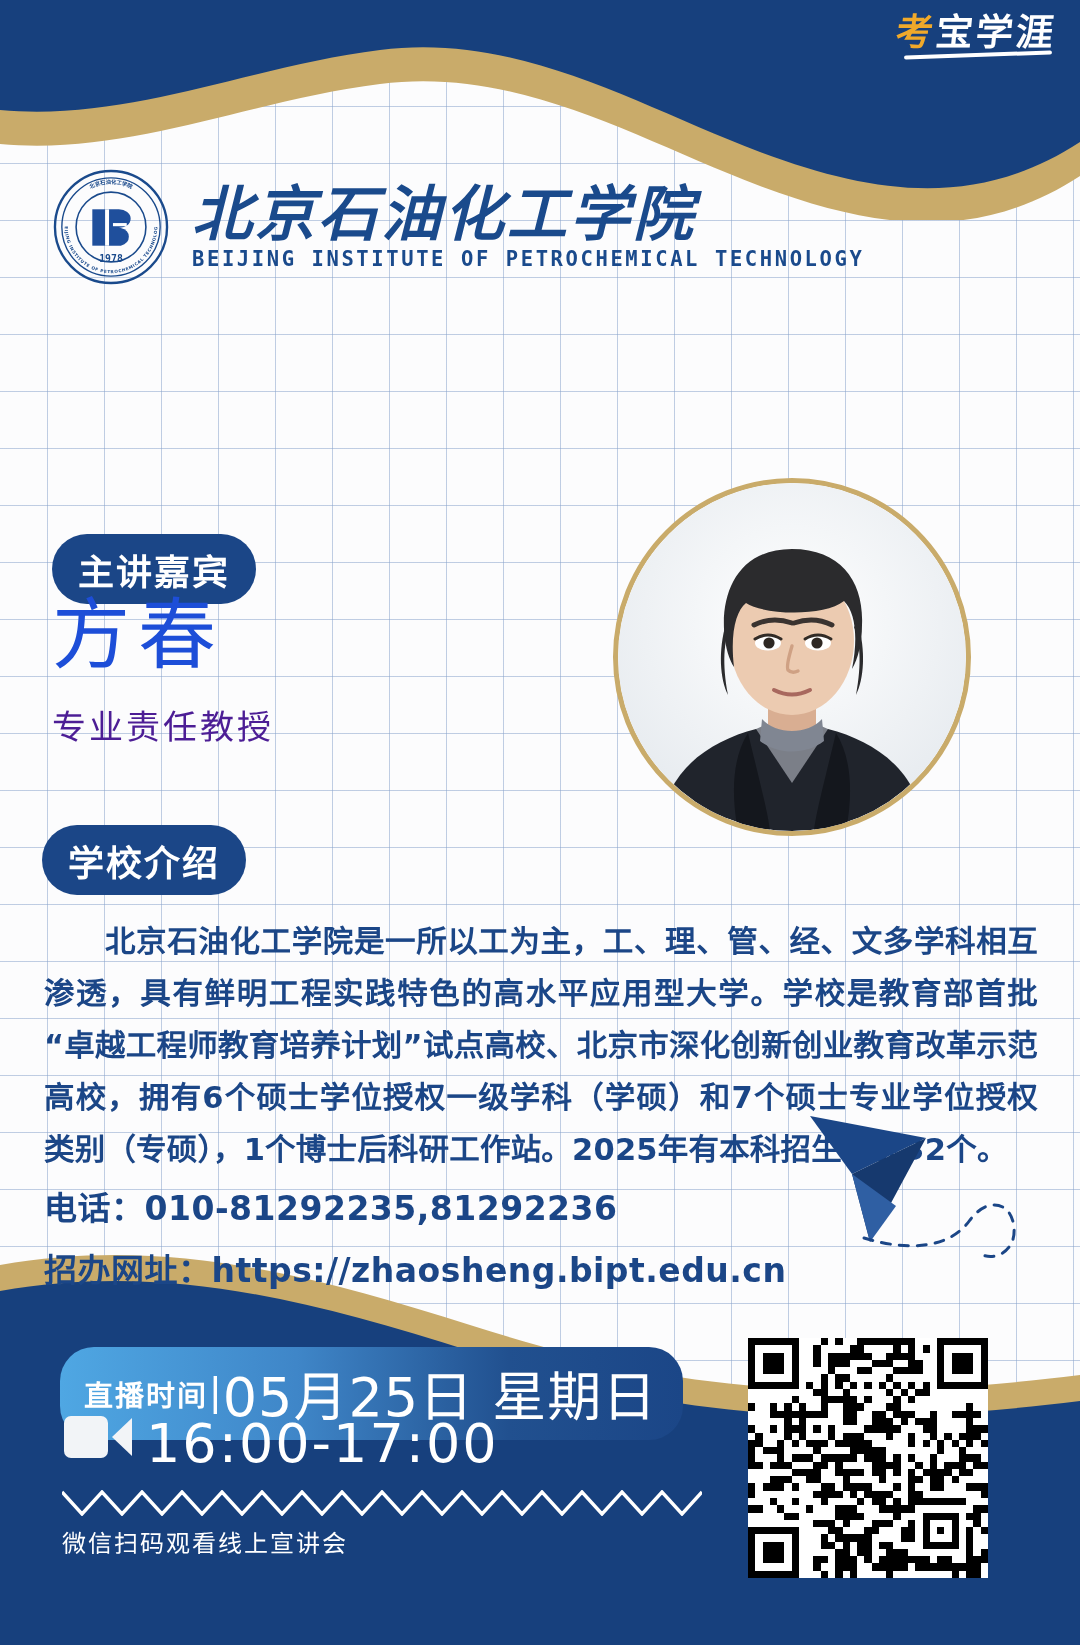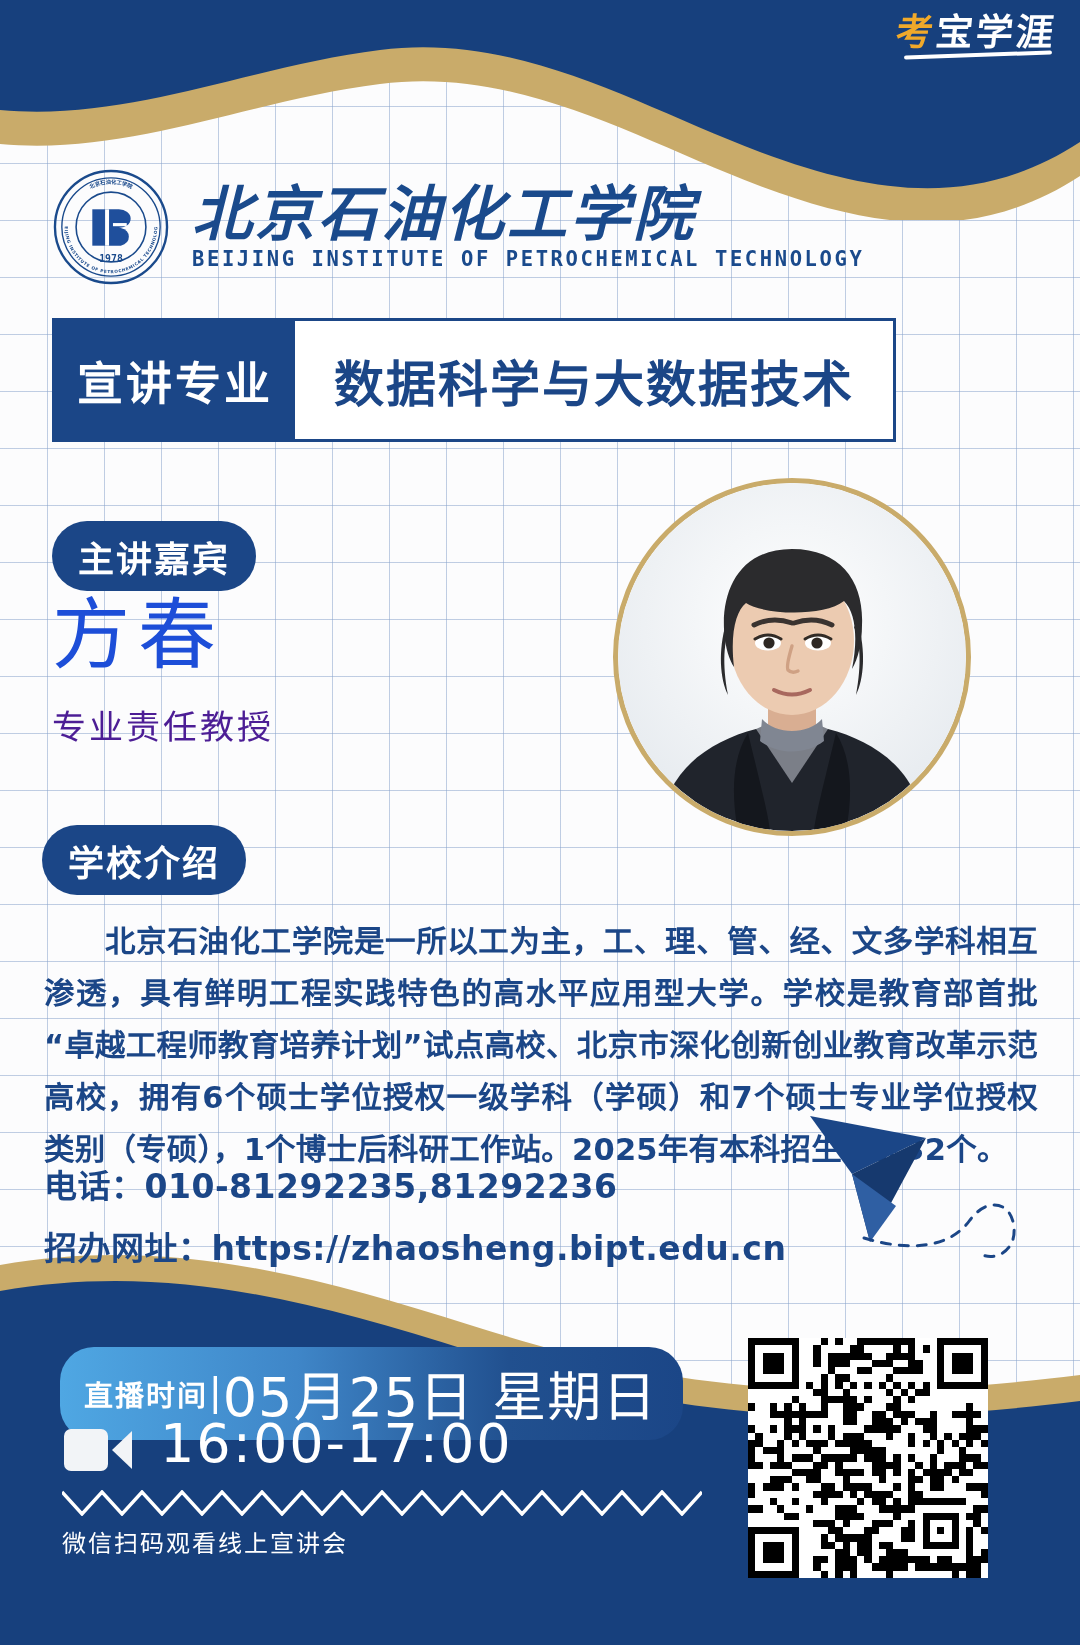--- a/index.html
+++ b/index.html
@@ -81,21 +81,21 @@
   }
 
   
   .pill{
     display:inline-flex;align-items:center;justify-content:center;
     background:#1b4687;color:#fff;border-radius:40px;
     font-size:36px;font-weight:700;letter-spacing:2px;
     padding:9px 26px;
     font-family:"DejaVu Sans","Liberation Sans",sans-serif;
   }
-  .badge-guest{position:absolute;left:52px;top:521px;z-index:5;}
+  .badge-guest{position:absolute;left:52px;top:534px;z-index:5;}
   .badge-school{position:absolute;left:42px;top:825px;z-index:5;}
 
   .speaker-name{
     position:absolute;left:52px;top:596px;z-index:5;
     font-size:78px;font-weight:400;color:#1d4ed8;letter-spacing:8px;line-height:1;
     font-family:"DejaVu Sans","Liberation Sans",sans-serif;
   }
   .speaker-title{
     position:absolute;left:52px;top:700px;z-index:5;
     font-size:34px;font-weight:400;color:#4c1d95;letter-spacing:3px;
@@ -115,21 +115,21 @@
   .intro{
     position:absolute;left:44px;top:916px;width:994px;z-index:5;
     color:#1b4687;font-size:30.5px;line-height:52px;font-weight:700;
     letter-spacing:.2px;text-align:justify;
     font-family:"DejaVu Sans","Liberation Sans",sans-serif;
   }
   .intro p{margin:0;text-indent:2em;}
   .contact-line{
     position:absolute;left:44px;z-index:5;
     color:#1b4687;font-size:33px;font-weight:700;letter-spacing:.5px;
-    font-family:"DejaVu Sans","Liberation Sans",sans-serif;white-space:nowrap;
+    font-family:"DejaVu Sans","Liberation Sans",sans-serif;white-space:nowrap;margin-top:22px;
   }
   .contact-phone{top:1160px;}
   .contact-site{top:1222px;}
 
   
   .plane{position:absolute;left:800px;top:1110px;width:230px;height:190px;z-index:5;}
 
   
   .live-pill{
     position:absolute;left:60px;top:1347px;z-index:7;
@@ -143,21 +143,21 @@
     font-family:"DejaVu Sans","Liberation Sans",sans-serif;
   }
   .live-pill .lp-sep{
     color:#ffffff;font-size:41px;font-weight:400;margin:0 2px;
   }
   .live-pill .lp-date{
     color:#ffffff;font-size:54px;font-weight:400;letter-spacing:1px;
     font-family:"DejaVu Sans","Liberation Sans",sans-serif;white-space:nowrap;
   }
   .time-row{
-    position:absolute;left:64px;top:1412px;z-index:7;display:flex;align-items:flex-end;gap:24px;
+    position:absolute;left:64px;top:1412px;z-index:7;display:flex;align-items:flex-start;gap:10px;
   }
   .cam-icon{width:72px;height:50px;flex:0 0 auto;}
   .time-text{
     color:#ffffff;font-size:54px;font-weight:400;letter-spacing:2px;
     font-family:"DejaVu Sans","Liberation Sans",sans-serif;
   }
   .zigzag{position:absolute;left:62px;top:1490px;width:640px;height:26px;z-index:7;}
   .footer-note{
     position:absolute;left:62px;top:1524px;z-index:7;
     color:#ffffff;font-size:24px;font-weight:400;letter-spacing:2px;
@@ -209,24 +209,20 @@
       <g fill="#1a4a8c" font-size="4.3" font-family="DejaVu Sans, sans-serif" font-weight="700" letter-spacing="0.6">
         <text><textPath href="#sealArcBot" startOffset="50%" text-anchor="middle">BEIJING INSTITUTE OF PETROCHEMICAL TECHNOLOGY</textPath></text>
       </g>
     </svg>
     <div class="uni-names">
       <div class="uni-cn">北京石油化工学院</div>
       <div class="uni-en">BEIJING INSTITUTE OF PETROCHEMICAL TECHNOLOGY</div>
     </div>
   </div>
 
-  <div class="major-bar">
-    <div class="major-tag">宣讲专业</div>
-    <div class="major-name">数据科学与大数据技术</div>
-  </div>
 
   <div class="pill badge-guest">主讲嘉宾</div>
   <div class="speaker-name">方春</div>
   <div class="speaker-title">专业责任教授</div>
 
   <div class="portrait">
     <svg viewBox="0 0 348 348" width="348" height="348">
       <defs>
         <radialGradient id="bgg" cx="50%" cy="40%" r="70%">
           <stop offset="0%" stop-color="#ffffff"></stop>

